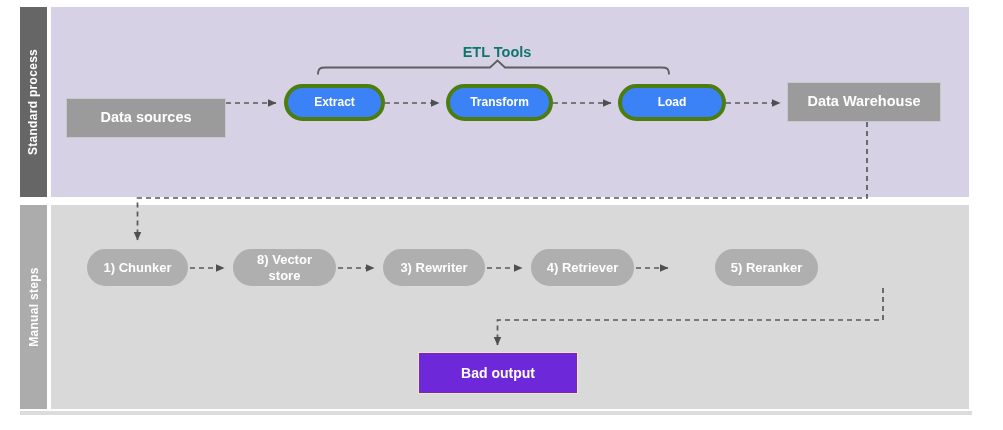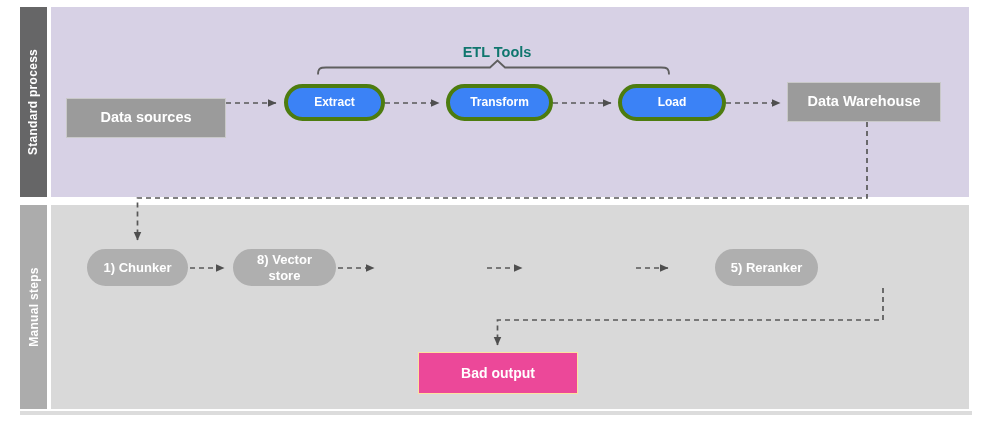--- a/index.html
+++ b/index.html
@@ -27,21 +27,21 @@
   svg.connectors{position:absolute;left:0;top:0;width:1003px;height:430px;pointer-events:none;}
 
   
   .node{
     position:absolute;display:flex;align-items:center;justify-content:center;
     text-align:center;color:#ffffff;font-weight:bold;box-sizing:border-box;line-height:1.2;
   }
   .rect-node{background:#9b9b9b;border:1.5px solid #c9c9c9;font-size:14.5px;}
   .pill-etl{background:#3b82f6;border:4px solid #4d7c0f;border-radius:19px;font-size:12px;}
   .pill-step{background:#afafaf;border:2px solid #d9d9d9;border-radius:21px;font-size:13px;padding:0 13px;}
-  .out-node{background:#ec4899;border:1.5px solid #fce3a0;font-size:14px;}
+  .out-node{background:#6d28d9;border:1.5px solid #fce3a0;font-size:14px;}
 
   #n-ds{left:66px;top:82px;width:160px;height:40px;margin-top:16px;}
   #n-extract{left:284px;top:84px;width:101px;height:37px;}
   #n-transform{left:446px;top:84px;width:107px;height:37px;}
   #n-load{left:618px;top:84px;width:108px;height:37px;}
   #n-dw{left:787px;top:82px;width:154px;height:40px;}
 
   #n-chunker{left:85px;top:247px;width:105px;height:41px;}
   #n-vector{left:231px;top:247px;width:107px;height:41px;}
   #n-rewriter{left:381px;top:247px;width:106px;height:41px;}
@@ -98,17 +98,19 @@
   <div class="etl-label">ETL Tools</div>
 
   <div class="node rect-node" id="n-ds">Data sources</div>
   <div class="node pill-etl" id="n-extract">Extract</div>
   <div class="node pill-etl" id="n-load">Load</div>
   <div class="node pill-etl" id="n-transform">Transform</div>
   <div class="node rect-node" id="n-dw">Data Warehouse</div>
 
   <div class="node pill-step" id="n-chunker">1) Chunker</div>
   <div class="node pill-step" id="n-vector">8) Vector store</div>
+  <div class="node pill-step" id="n-rewriter">3) Rewriter</div>
+  <div class="node pill-step" id="n-retriever">4) Retriever</div>
   <div class="node pill-step" id="n-reranker">5) Reranker</div>
 
   <div class="node out-node" id="n-badoutput">Bad output</div>
 
 </div>
 
 </body></html>

